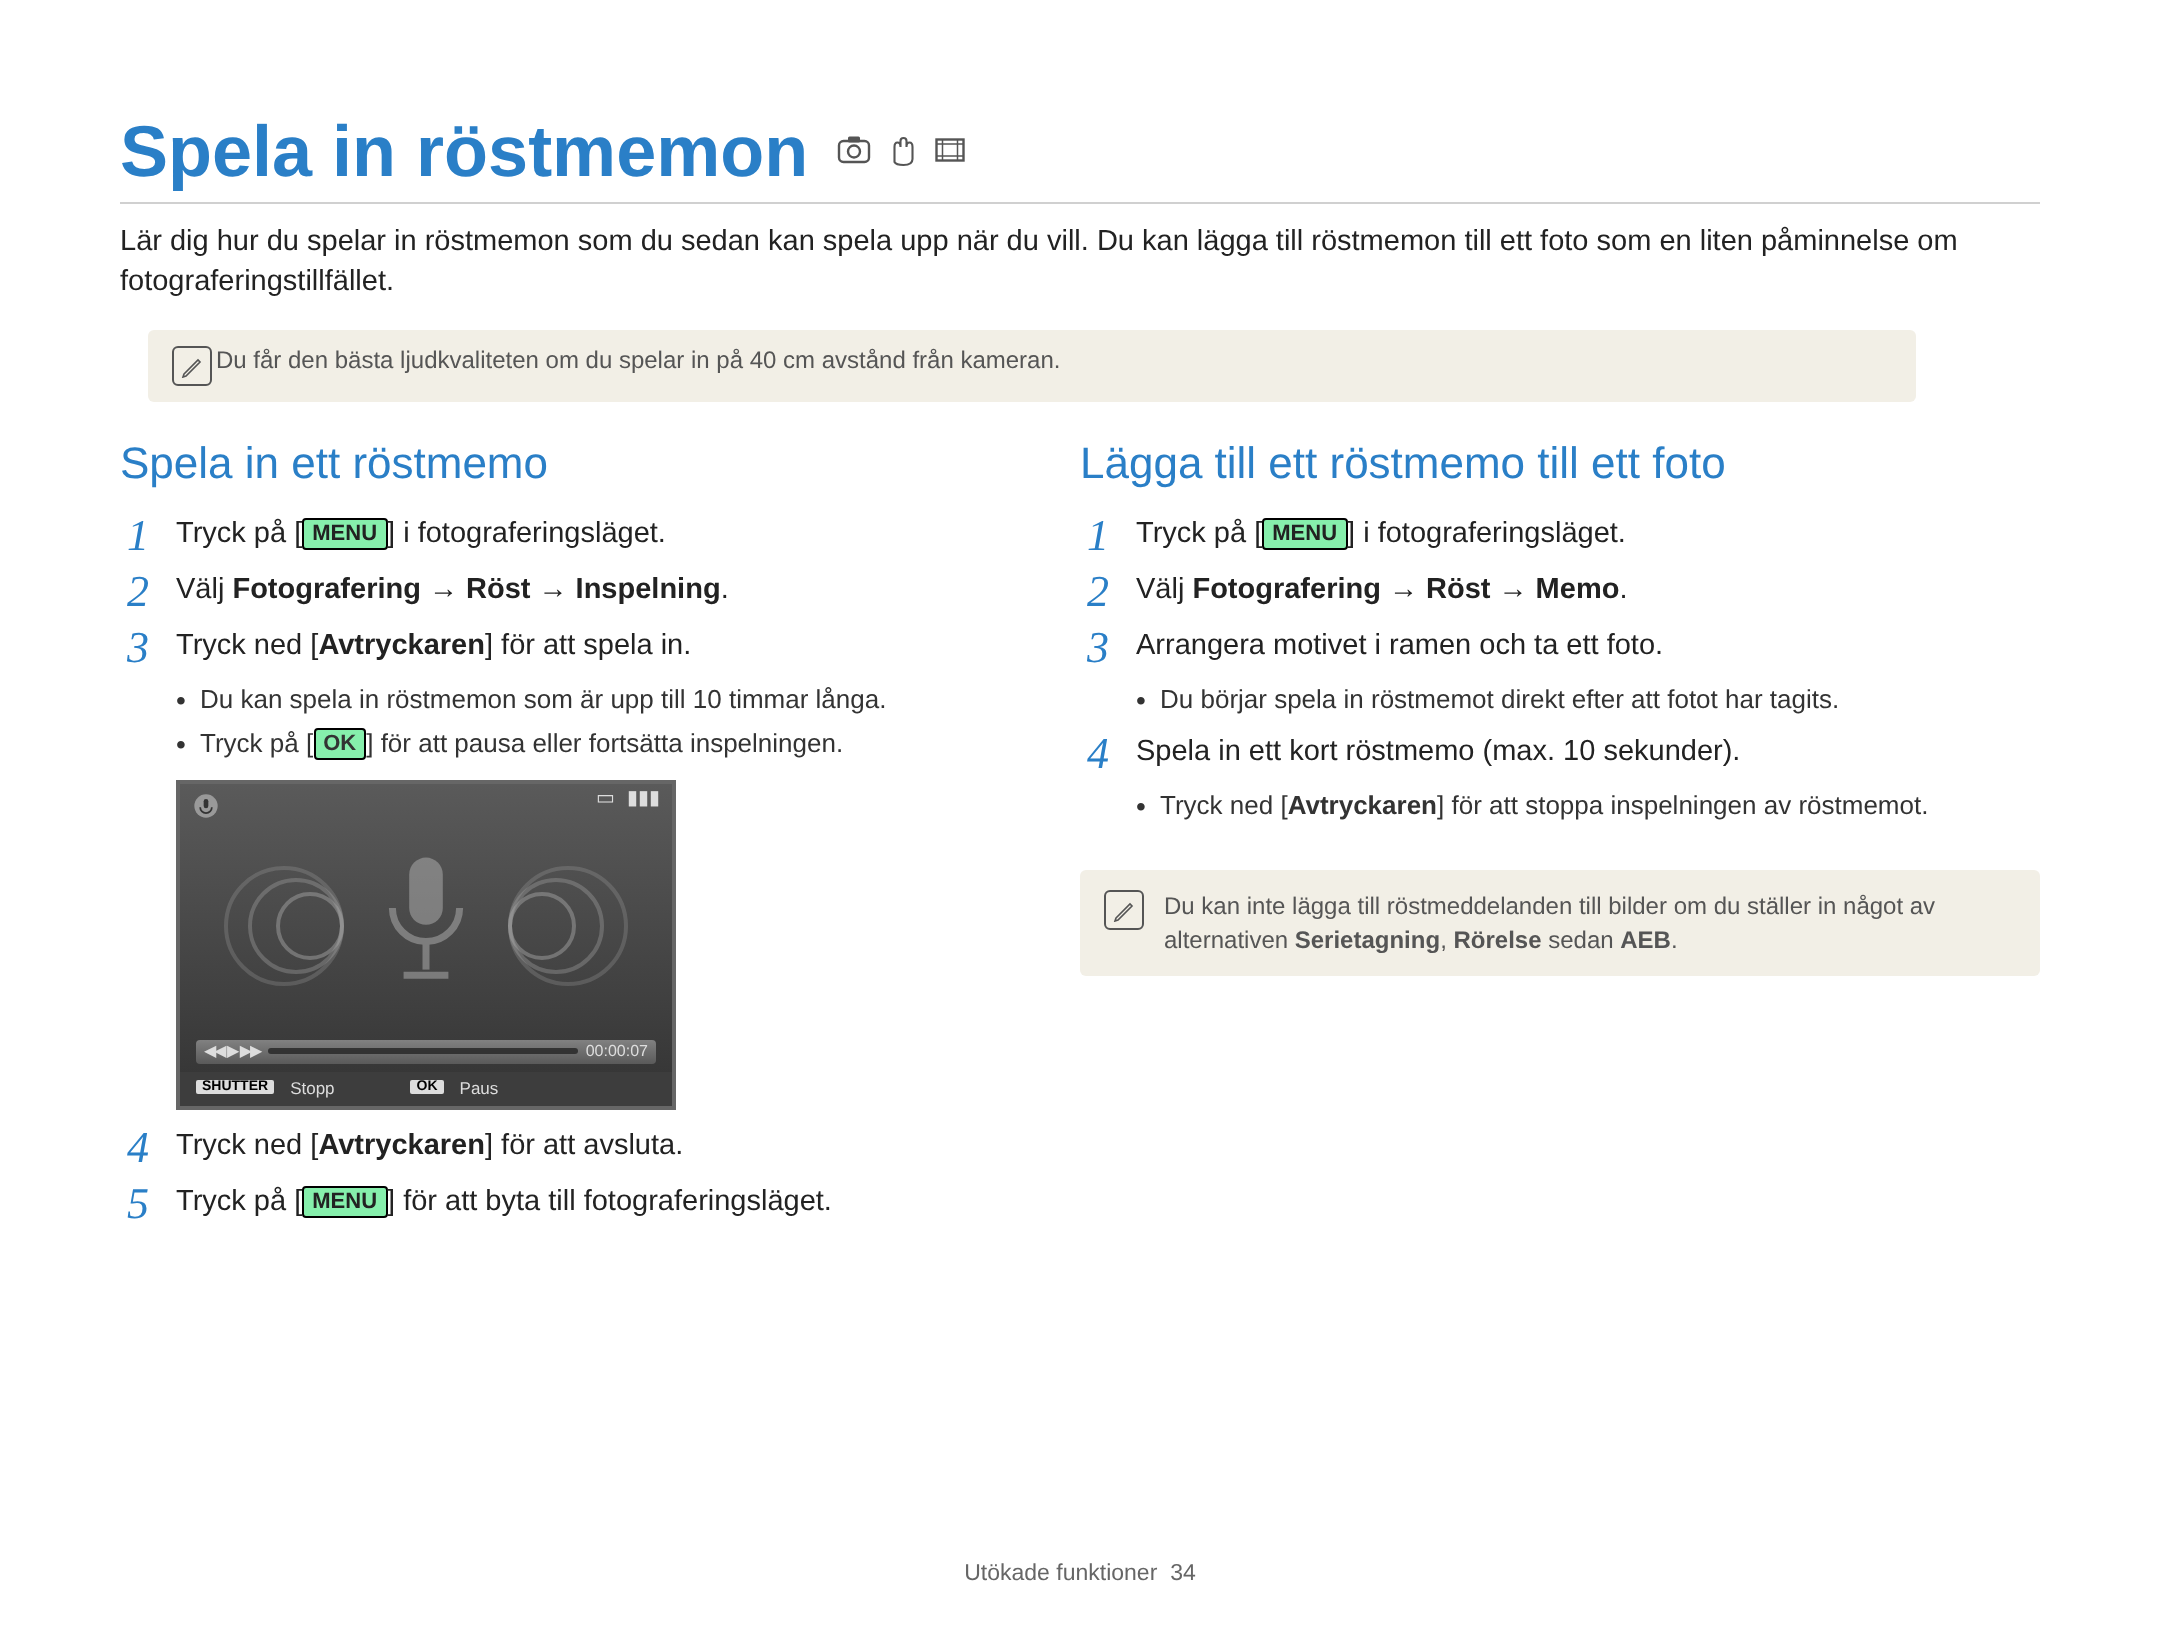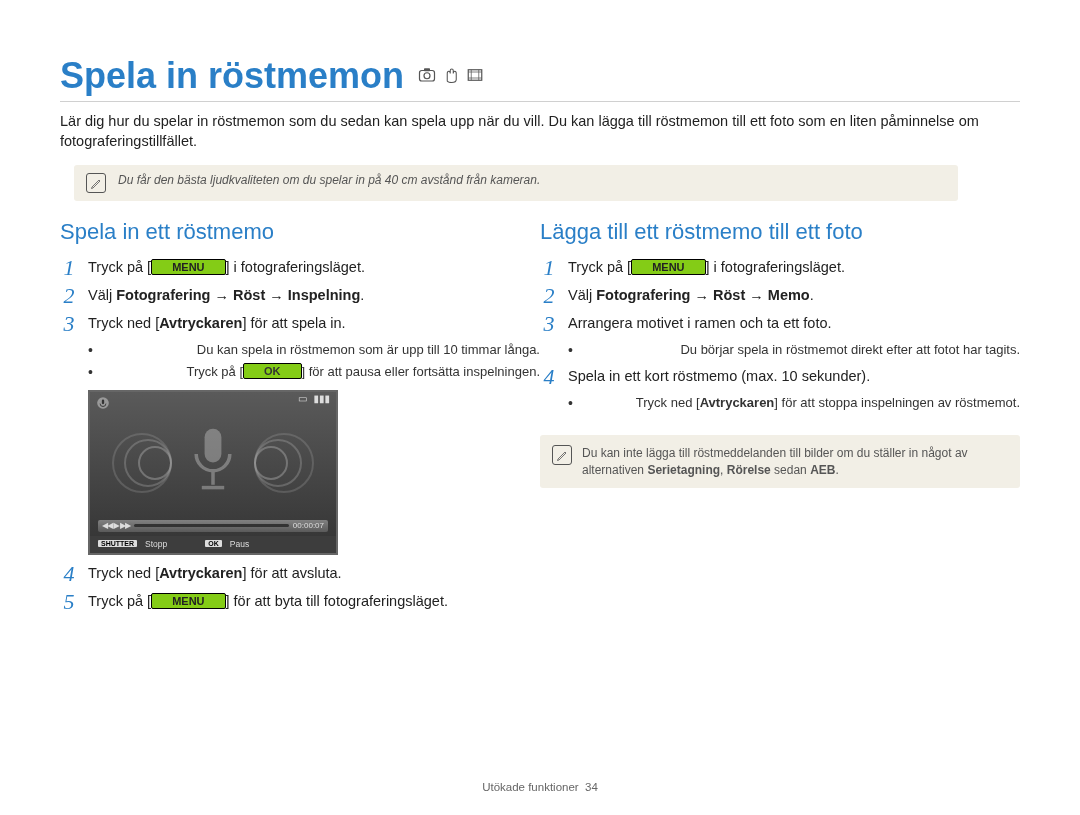--- a/index.html
+++ b/index.html
@@ -49,25 +49,24 @@
     font-size: 14.5px;
     line-height: 1.35;
     margin-bottom: 14px;
   }
   .tip-box {
     background: #f2efe6;
     border-radius: 3px;
     padding: 8px 12px 8px 12px;
     display: flex;
     align-items: flex-start;
-    gap: 12px;
+    gap: 2px;
     font-size: 12px;
     color: #555;
     margin: 6px 0 18px 0;
-    font-style: italic;
   }
   .tip-box.full { width: calc(100% - 100px); margin-left: 14px; margin-right: 14px;}
   .tip-icon {
     flex: 0 0 18px;
     width: 18px;
     height: 18px;
     border: 1.4px solid #555;
     border-radius: 3px;
     display: flex;
     align-items: center;
@@ -107,45 +106,44 @@
   .step-body {
     font-size: 14.5px;
     line-height: 1.45;
     flex: 1;
   }
   .step-body b { font-weight: bold; }
   .bullets {
     margin: 2px 0 6px 28px;
     padding: 0;
     list-style: none;
-    text-align: right;
   }
   .bullets li {
     font-size: 13px;
     line-height: 1.45;
     color: #333;
     position: relative;
     padding-left: 12px;
     margin-bottom: 3px;
   }
   .bullets li::before {
     content: "•";
     font-size: 14px;
     position: absolute;
     left: 0;
     top: -1px;
   }
   .kbd {
     display: inline-block;
     border: 1.3px solid #000;
     border-radius: 2px;
-    padding: 0 20px;
+    padding: 0 4px;
     font-size: 11px;
     font-weight: bold;
-    background: #84cc16;
+    background: #86efac;
     line-height: 1.3;
     vertical-align: 1px;
     font-family: Arial, sans-serif;
   }
   .screen-illus {
     width: 250px;
     margin: 8px 0 8px 28px;
     border: 2px solid #666;
     background: linear-gradient(180deg, #5a5a5a 0%, #333 100%);
     box-sizing: border-box;

